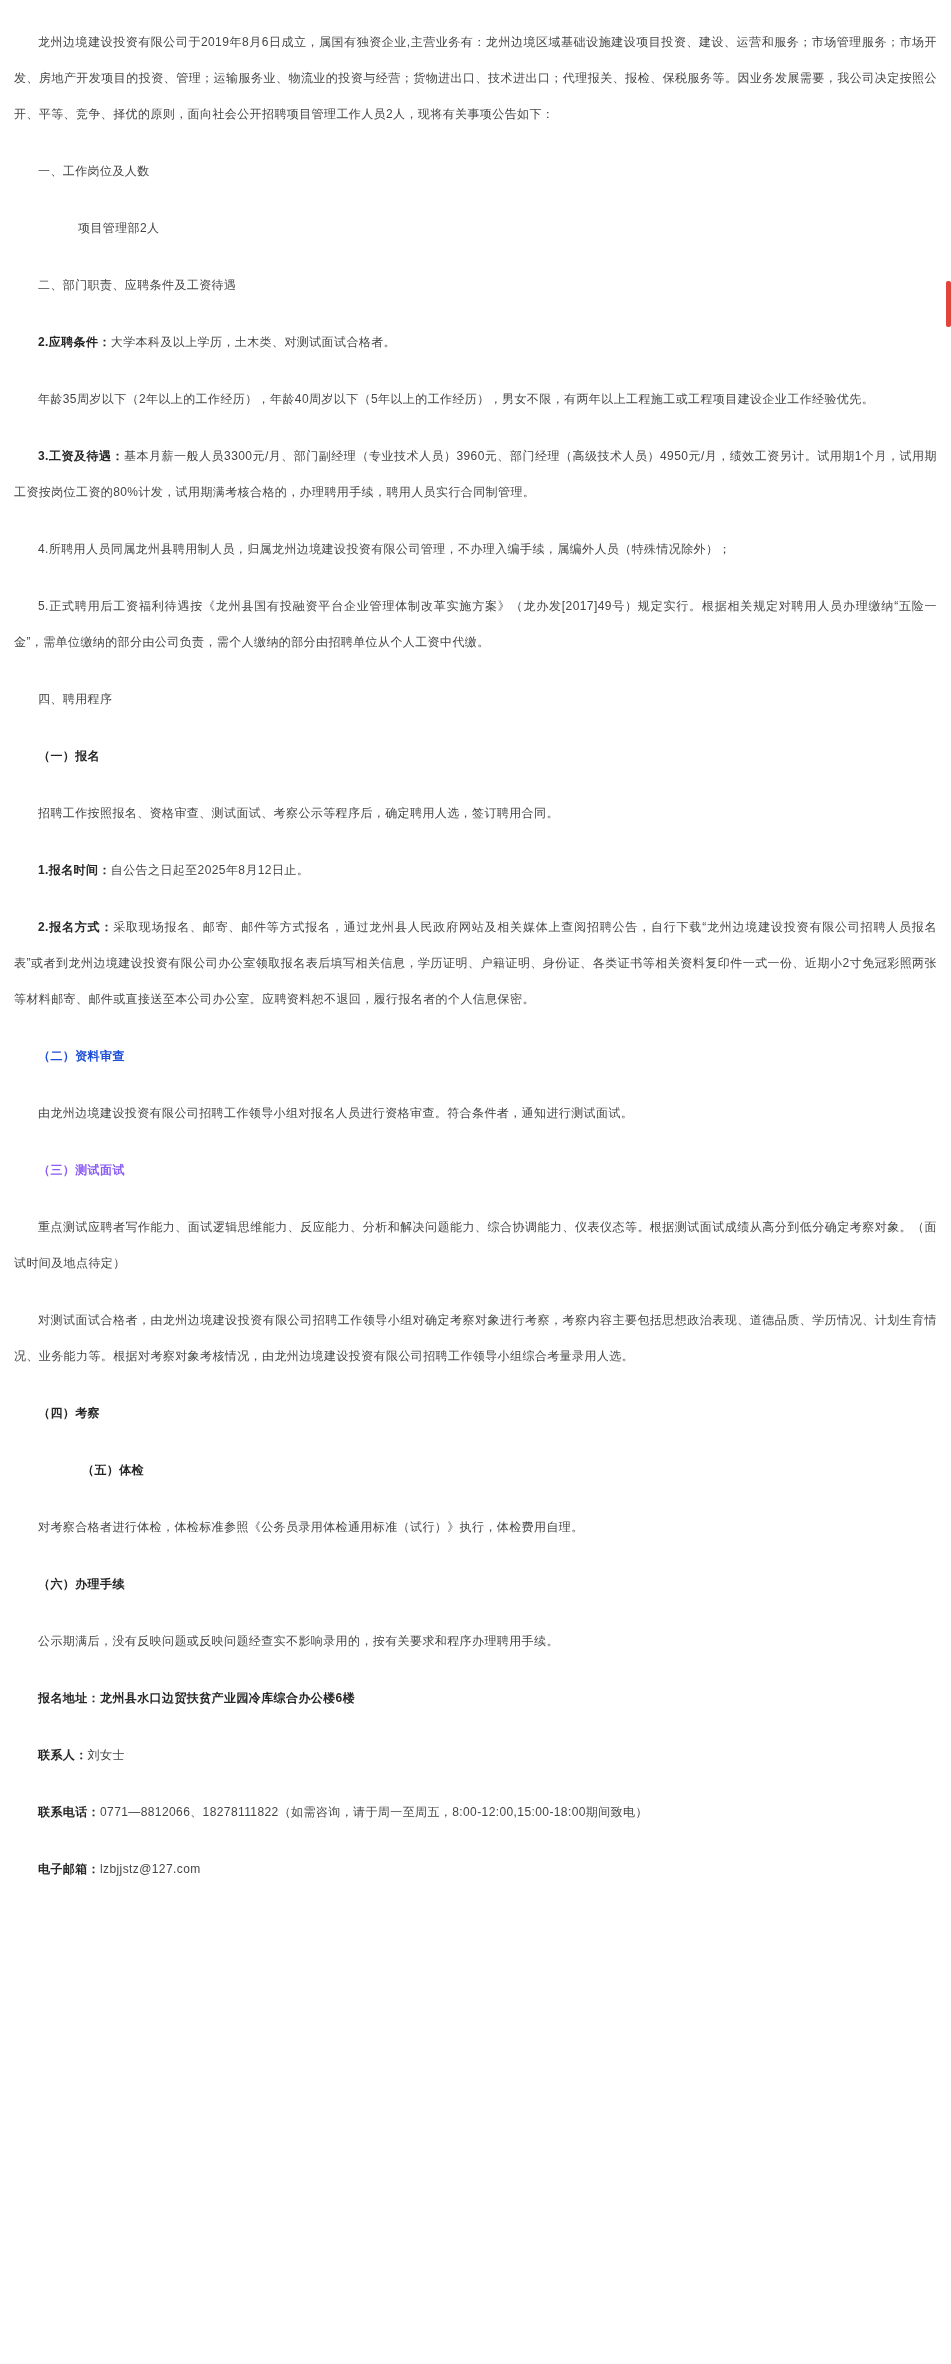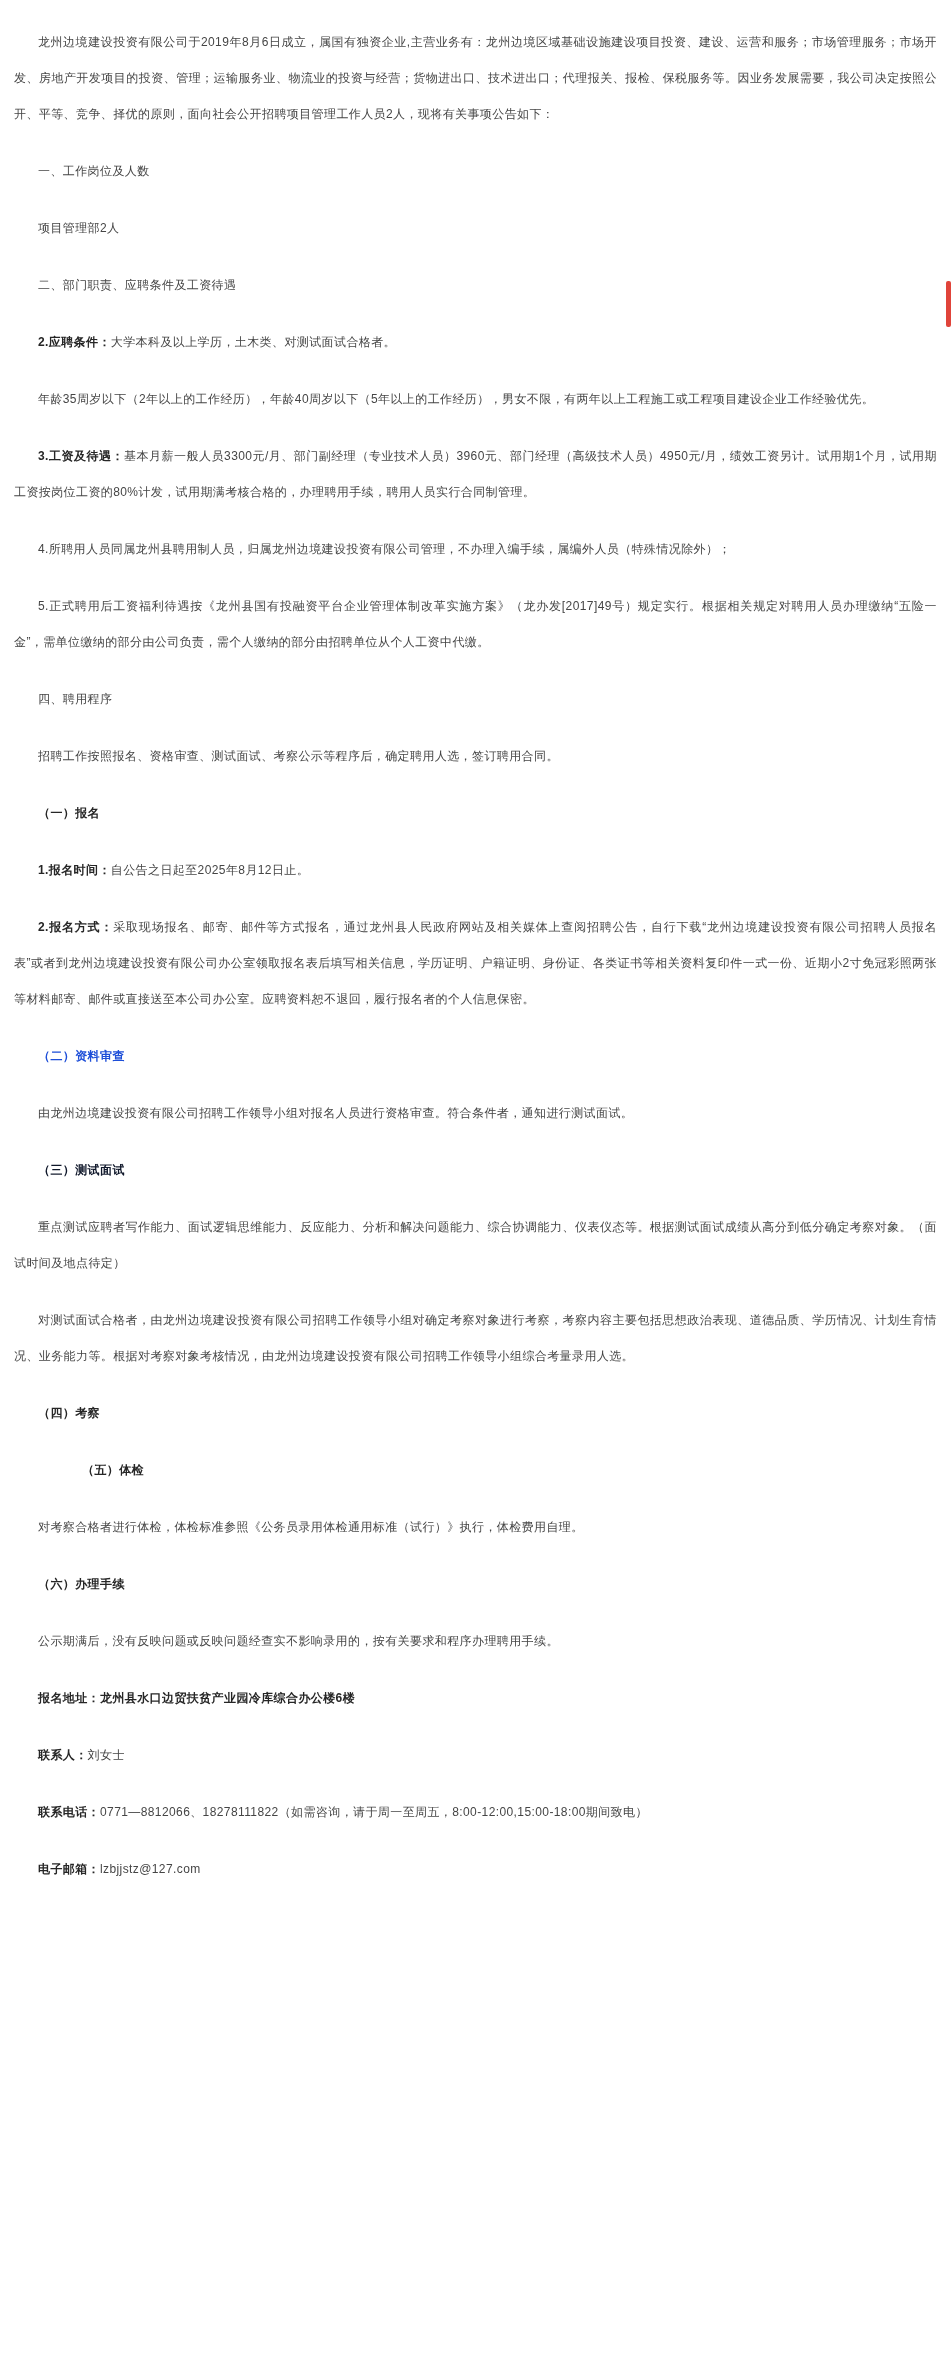--- a/index.html
+++ b/index.html
@@ -41,35 +41,35 @@
     border-radius: 2px;
   }
 </style>
 </head>
 <body style="background: rgb(255, 255, 255);">
 
 <div class="page">
   <div class="doc" id="doc-body">
       <p><span style="color: rgb(69, 69, 69);">龙州边境建设投资有限公司于2019年8月6日成立，属国有独资企业,主营业务有：龙州边境区域基础设施建设项目投资、建设、运营和服务；市场管理服务；市场开发、房地产开发项目的投资、管理；运输服务业、物流业的投资与经营；货物进出口、技术进出口；代理报关、报检、保税服务等。因业务发展需要，我公司决定按照公开、平等、竞争、择优的原则，面向社会公开招聘项目管理工作人员2人，现将有关事项公告如下：</span></p>
       <p><span style="color: rgb(69, 69, 69);">一、工作岗位及人数</span></p>
-      <p><span style="color: rgb(69, 69, 69);">项目管理部2人</span></p>
+      <p><span style="color: rgb(69, 69, 69); margin-left: 40px;">项目管理部2人</span></p>
       <p><span style="color: rgb(69, 69, 69);">二、部门职责、应聘条件及工资待遇</span></p>
       <p><strong style="color: rgb(38, 38, 38);">2.应聘条件：</strong><span style="color: rgb(69, 69, 69);">大学本科及以上学历，土木类、对测试面试合格者。</span></p>
       <p><span style="color: rgb(69, 69, 69);">年龄35周岁以下（2年以上的工作经历），年龄40周岁以下（5年以上的工作经历），男女不限，有两年以上工程施工或工程项目建设企业工作经验优先。</span></p>
       <p><strong style="color: rgb(38, 38, 38);">3.工资及待遇：</strong><span style="color: rgb(69, 69, 69);">基本月薪一般人员3300元/月、部门副经理（专业技术人员）3960元、部门经理（高级技术人员）4950元/月，绩效工资另计。试用期1个月，试用期工资按岗位工资的80%计发，试用期满考核合格的，办理聘用手续，聘用人员实行合同制管理。</span></p>
       <p><span style="color: rgb(69, 69, 69);">4.所聘用人员同属龙州县聘用制人员，归属龙州边境建设投资有限公司管理，不办理入编手续，属编外人员（特殊情况除外）；</span></p>
       <p><span style="color: rgb(69, 69, 69);">5.正式聘用后工资福利待遇按《龙州县国有投融资平台企业管理体制改革实施方案》（龙办发[2017]49号）规定实行。根据相关规定对聘用人员办理缴纳“五险一金”，需单位缴纳的部分由公司负责，需个人缴纳的部分由招聘单位从个人工资中代缴。</span></p>
       <p><span style="color: rgb(69, 69, 69);">四、聘用程序</span></p>
+      <p><strong style="color: rgb(38, 38, 38);">（一）报名</strong></p>
       <p><span style="color: rgb(69, 69, 69);">招聘工作按照报名、资格审查、测试面试、考察公示等程序后，确定聘用人选，签订聘用合同。</span></p>
-      <p><strong style="color: rgb(38, 38, 38);">（一）报名</strong></p>
       <p><strong style="color: rgb(38, 38, 38);">1.报名时间：</strong><span style="color: rgb(69, 69, 69);">自公告之日起至2025年8月12日止。</span></p>
       <p><strong style="color: rgb(38, 38, 38);">2.报名方式：</strong><span style="color: rgb(69, 69, 69);">采取现场报名、邮寄、邮件等方式报名，通过龙州县人民政府网站及相关媒体上查阅招聘公告，自行下载“龙州边境建设投资有限公司招聘人员报名表”或者到龙州边境建设投资有限公司办公室领取报名表后填写相关信息，学历证明、户籍证明、身份证、各类证书等相关资料复印件一式一份、近期小2寸免冠彩照两张等材料邮寄、邮件或直接送至本公司办公室。应聘资料恕不退回，履行报名者的个人信息保密。</span></p>
       <p><strong style="color: #1d4ed8;">（二）资料审查</strong></p>
       <p><span style="color: rgb(69, 69, 69);">由龙州边境建设投资有限公司招聘工作领导小组对报名人员进行资格审查。符合条件者，通知进行测试面试。</span></p>
-      <p><strong style="color: #0f172a;">（三）测试面试</strong></p>
+      <p><strong style="color: #8b5cf6;">（三）测试面试</strong></p>
       <p><span style="color: rgb(69, 69, 69);">重点测试应聘者写作能力、面试逻辑思维能力、反应能力、分析和解决问题能力、综合协调能力、仪表仪态等。根据测试面试成绩从高分到低分确定考察对象。（面试时间及地点待定）</span></p>
       <p><span style="color: rgb(69, 69, 69);">对测试面试合格者，由龙州边境建设投资有限公司招聘工作领导小组对确定考察对象进行考察，考察内容主要包括思想政治表现、道德品质、学历情况、计划生育情况、业务能力等。根据对考察对象考核情况，由龙州边境建设投资有限公司招聘工作领导小组综合考量录用人选。</span></p>
       <p><strong style="color: rgb(38, 38, 38);">（四）考察</strong></p>
       <p><strong style="color: rgb(38, 38, 38); margin-left: 44px;">（五）体检</strong></p>
       <p><span style="color: rgb(69, 69, 69);">对考察合格者进行体检，体检标准参照《公务员录用体检通用标准（试行）》执行，体检费用自理。</span></p>
       <p><strong style="color: rgb(38, 38, 38);">（六）办理手续</strong></p>
       <p><span style="color: rgb(69, 69, 69);">公示期满后，没有反映问题或反映问题经查实不影响录用的，按有关要求和程序办理聘用手续。</span></p>
       <p><strong style="color: rgb(38, 38, 38);">报名地址：龙州县水口边贸扶贫产业园冷库综合办公楼6楼</strong></p>
       <p><strong style="color: rgb(38, 38, 38);">联系人：</strong><span style="color: rgb(69, 69, 69);">刘女士</span></p>
       <p><strong style="color: rgb(38, 38, 38);">联系电话：</strong><span style="color: rgb(69, 69, 69);">0771—8812066、18278111822（如需咨询，请于周一至周五，8:00-12:00,15:00-18:00期间致电）</span></p>

